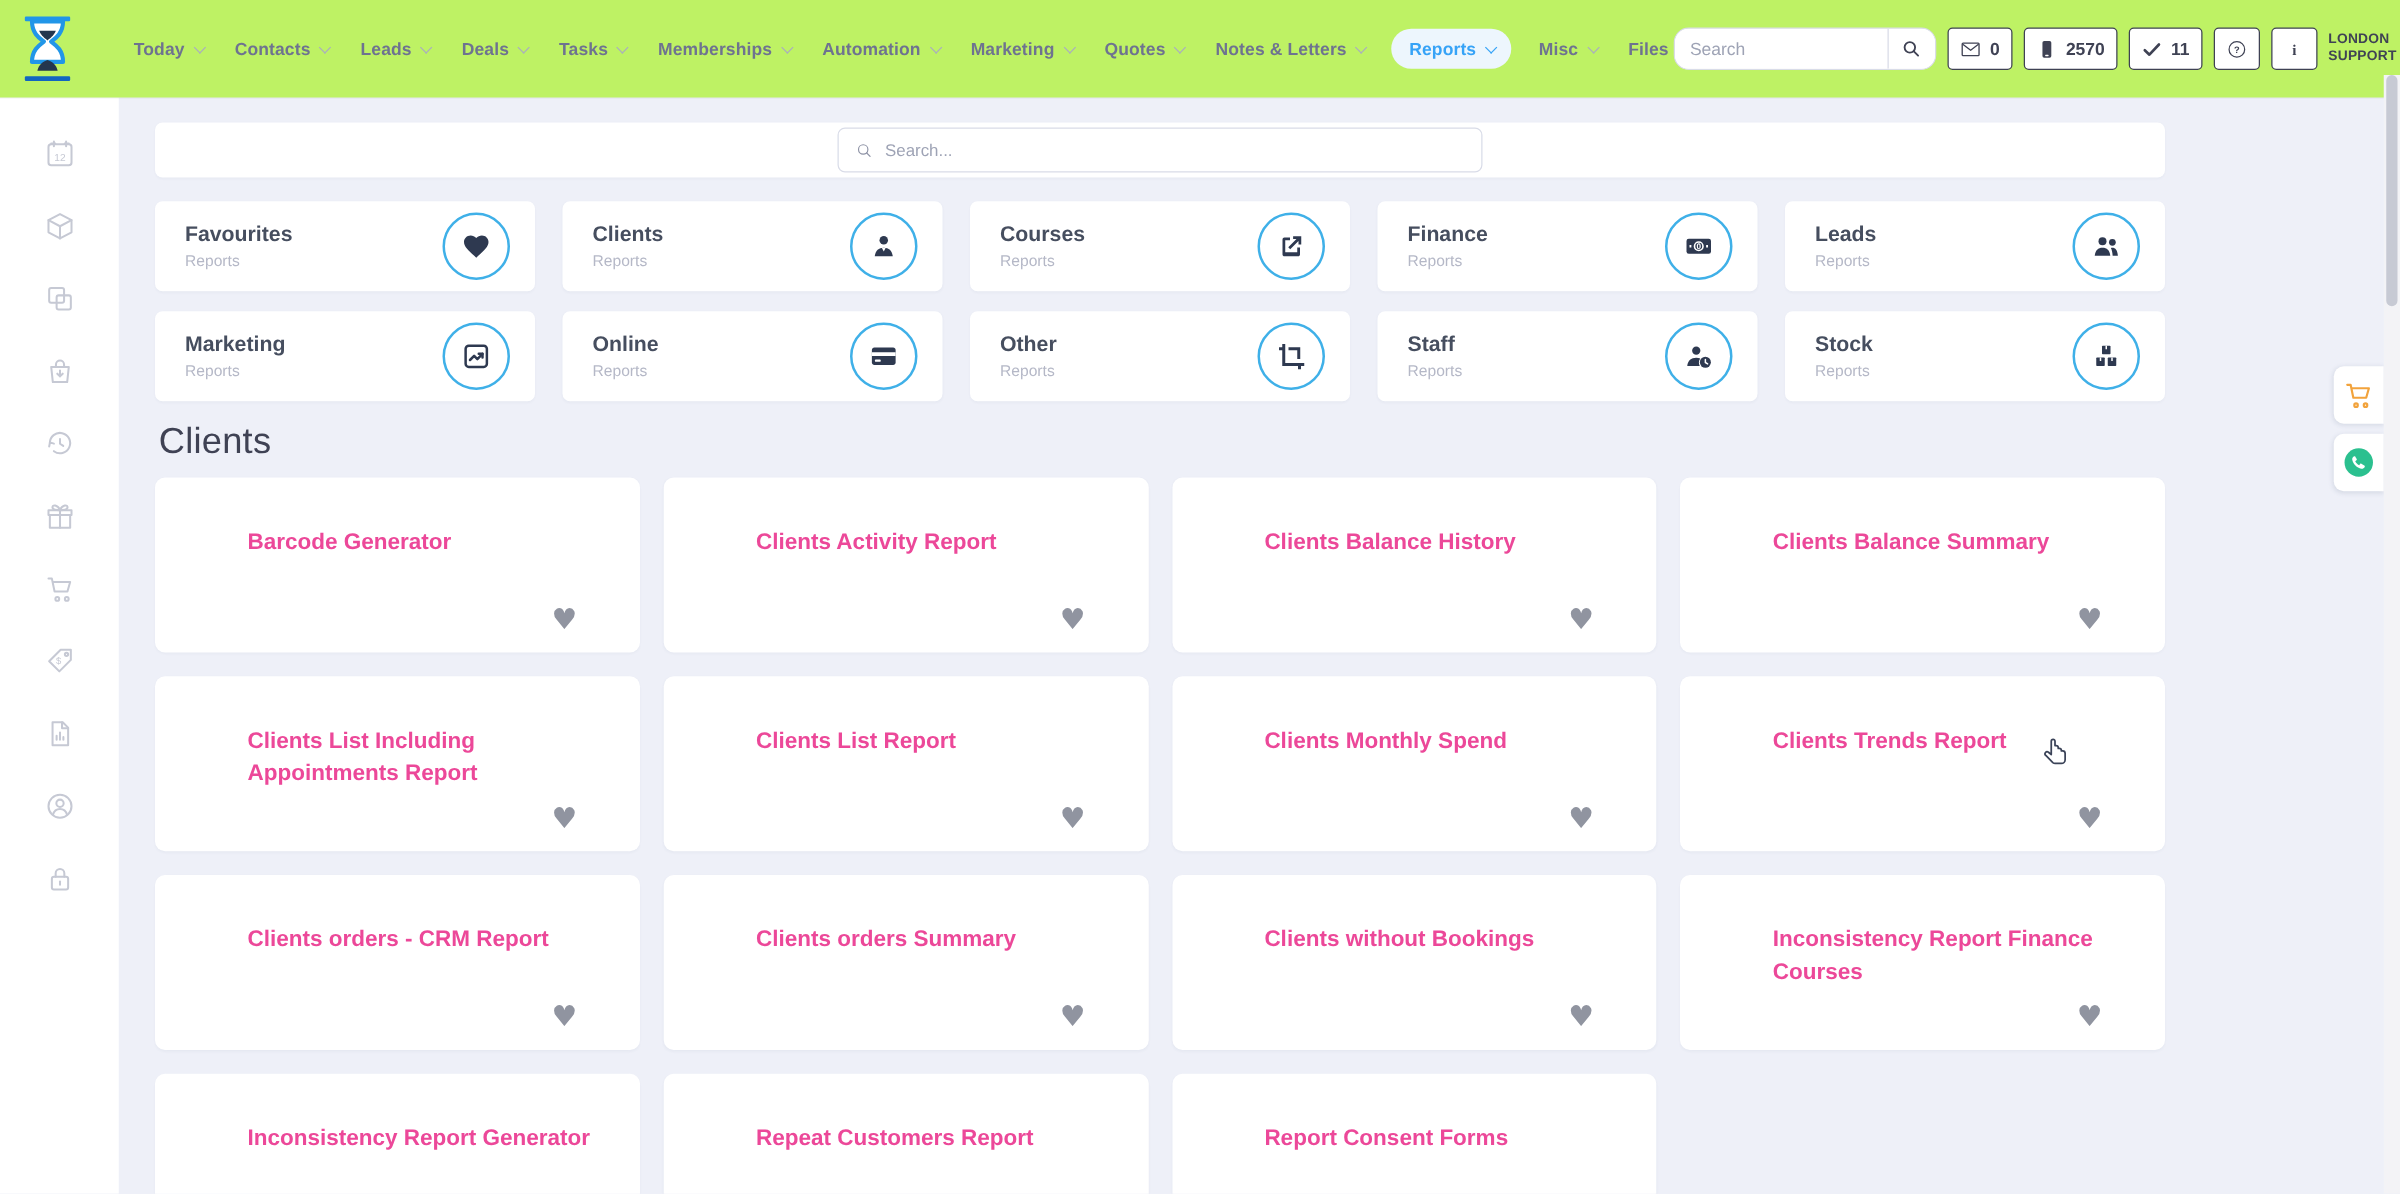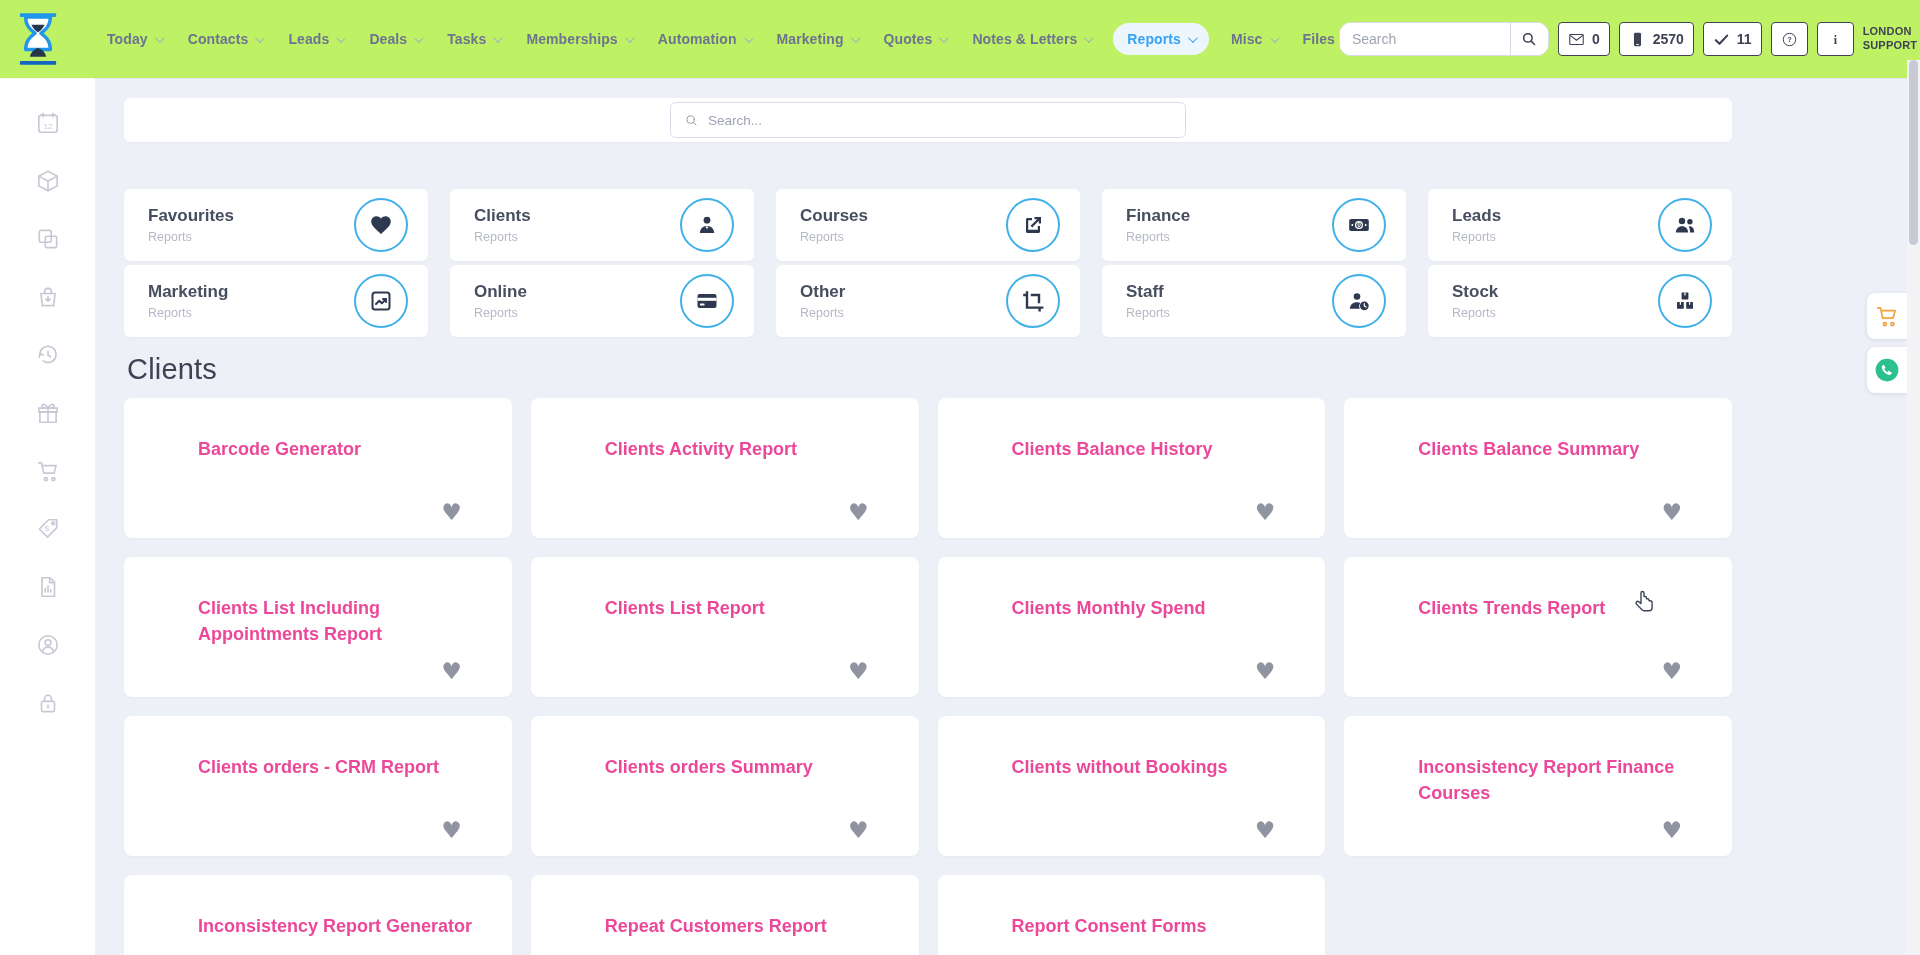--- a/index.html
+++ b/index.html
@@ -58,21 +58,21 @@
     padding:20px 27px 0 29px; overflow:hidden;border-radius:15px; }
 
   .search-panel{ background:#fff; height:44px; border-radius:6px; display:flex; align-items:center;
     justify-content:center; box-shadow:0 1px 2px rgba(56,71,109,.04); }
   .psearch{ width:516px; height:36px; border:1px solid #d9dce8; border-radius:6px; display:flex;
     align-items:center; gap:9px; padding:0 13px; background:#fff; }
   .psearch svg{ width:15px; height:15px; color:#8d92a5; flex:0 0 auto;}
   .psearch input{ border:0; outline:0; flex:1; font-size:13.5px; color:#464e5f; font-family:inherit; }
   .psearch input::placeholder{ color:#9ea3b5; }
 
-  .cat-grid{ margin-top:47px; display:grid; grid-template-columns:repeat(5,1fr); gap:4px 22px; }
+  .cat-grid{ margin-top:19px; display:grid; grid-template-columns:repeat(5,1fr); gap:16px 22px; }
   .cat-card{ background:#fff; height:72px; border-radius:6px; display:flex; align-items:center;
     justify-content:space-between; padding:0 20px 0 24px; cursor:pointer;
     box-shadow:0 1px 2px rgba(56,71,109,.04); }
   .cat-title{ font-size:17px; font-weight:bold; color:#464e5f; }
   .cat-sub{ font-size:12.5px; color:var(--muted); margin-top:4px; }
   .cat-circle{ width:54px; height:54px; border-radius:50%; border:2px solid var(--circle-border);
     display:flex; align-items:center; justify-content:center; color:var(--navy); flex:0 0 auto; background:#fff;}
   .cat-circle svg{ width:24px; height:24px; }
 
   .section-title{ font-size:29px; font-weight:500; color:#3f4254; margin:16px 0 12px 3px; letter-spacing:.2px;}

